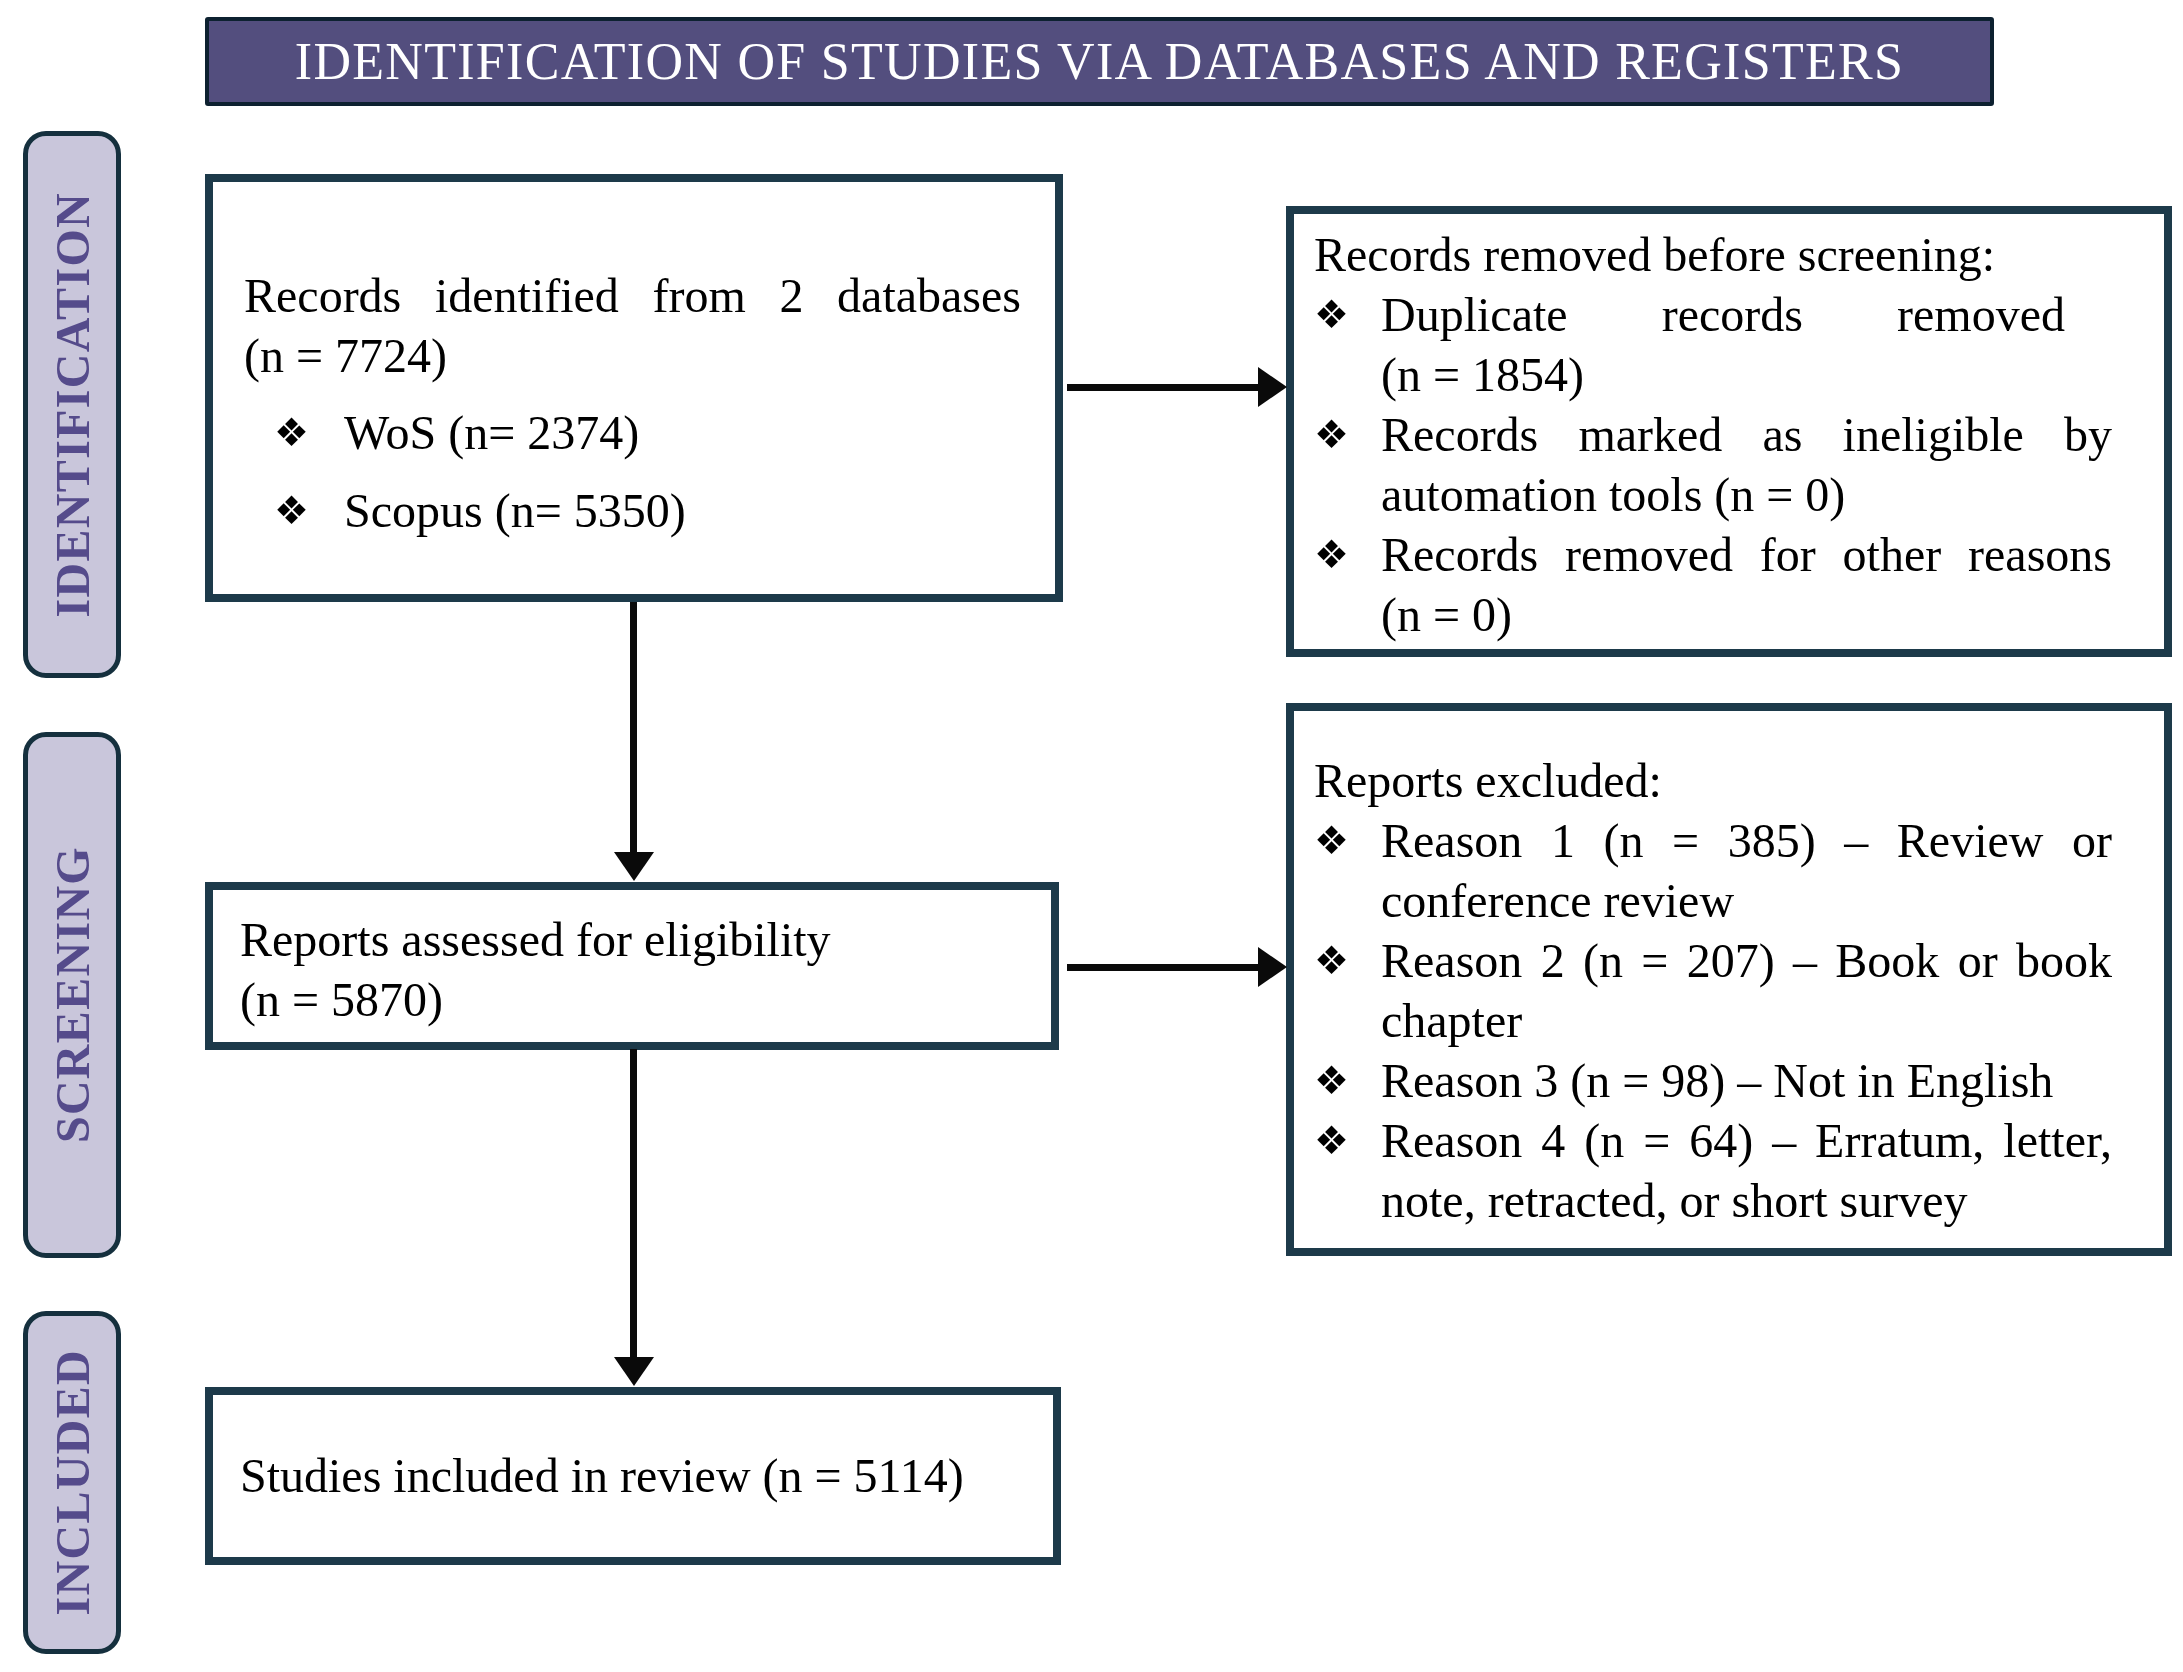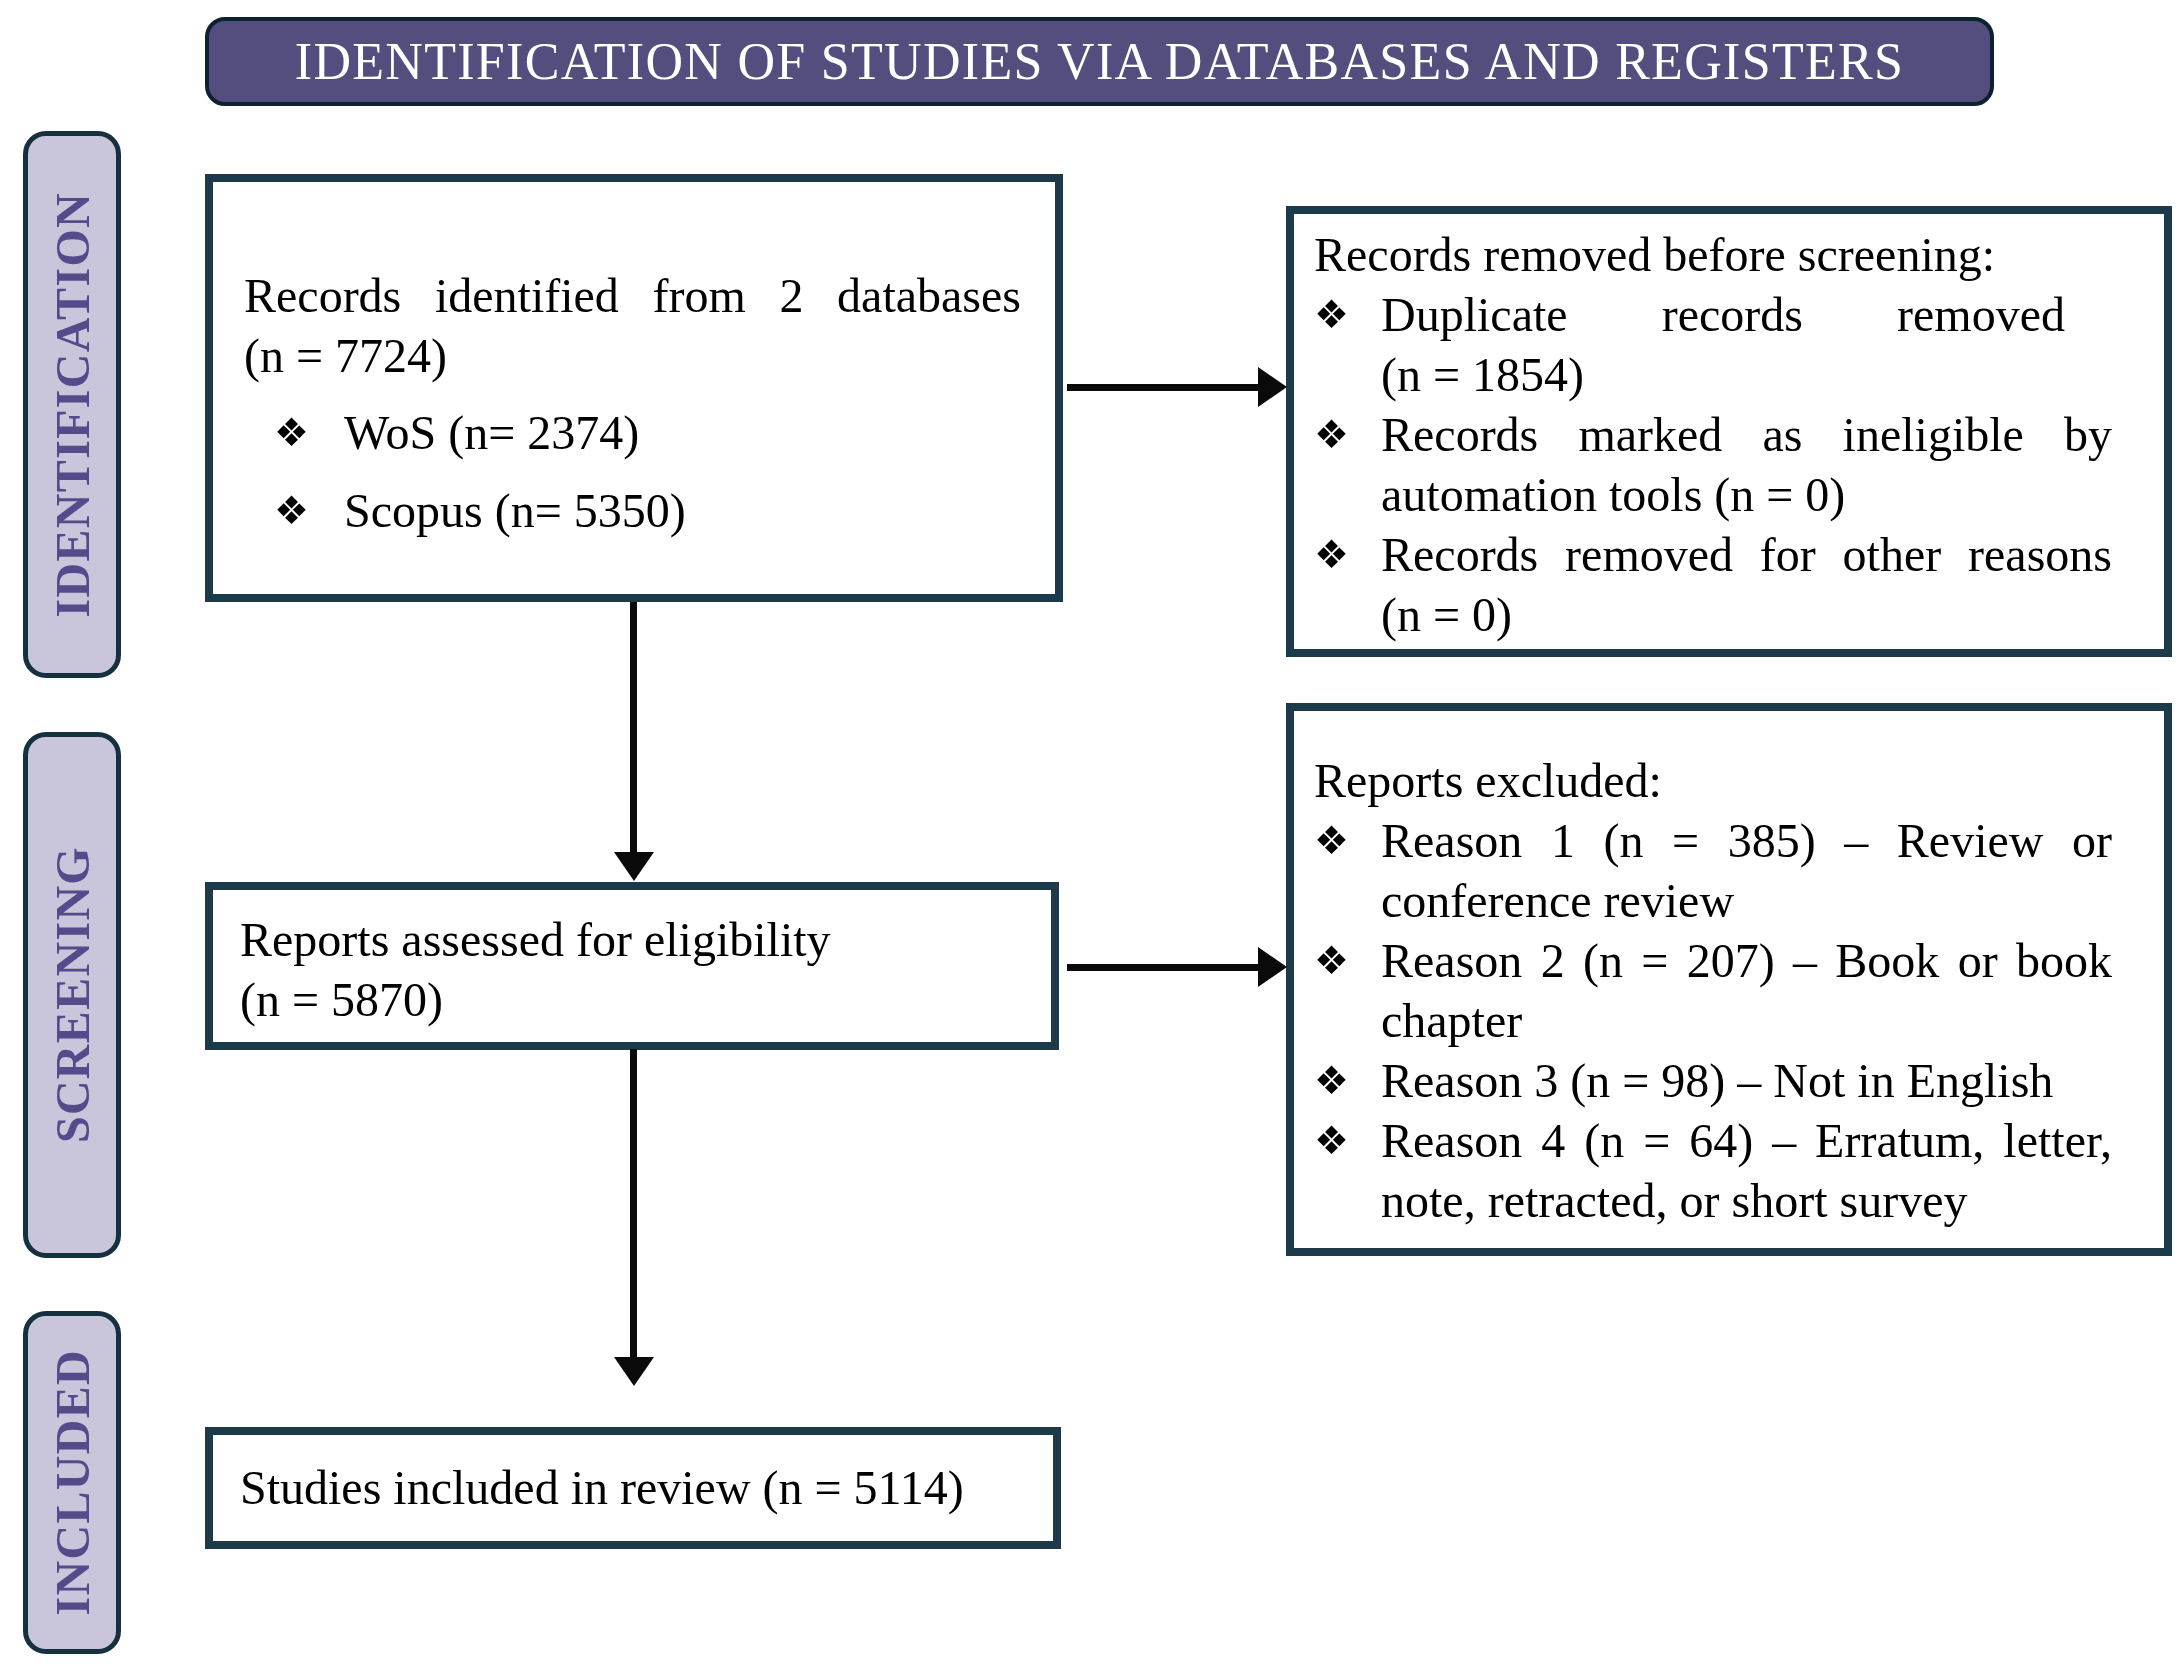--- a/index.html
+++ b/index.html
@@ -13,21 +13,21 @@
     overflow: hidden;
   }
 
   
   .banner {
     position: absolute;
     left: 205px; top: 17px;
     width: 1789px; height: 89px;
     background: #534e7e;
     border: 4.7px solid #0d2130;
-    border-radius: 20px;
+    border-radius: 3px;
     box-sizing: border-box;
     display: flex; align-items: center; justify-content: center;
     color: #ffffff;
     font-size: 52px;
     letter-spacing: 1.3px;
     white-space: nowrap;
   }
 
   
   .side-label {
@@ -59,21 +59,21 @@
     background: #ffffff;
     border: 8.7px solid #1d3a4a;
     box-sizing: border-box;
     font-size: 48px;
     line-height: 60px;
   }
   .box-identified { left: 205px;  top: 174px;  width: 858px; height: 428px; padding: 80px 30px 0 27px; }
   .box-removed    { left: 1286px; top: 170px;  width: 886px; height: 451px; padding: 10.7px 27px 0 20px; margin-top: 36px; }
   .box-assessed   { left: 205px;  top: 882px; width: 854px; height: 168px; padding: 20px 27px 0 27px; }
   .box-excluded   { left: 1286px; top: 703px; width: 886px; height: 553px; padding: 40px 27px 0 20px; }
-  .box-included   { left: 205px;  top: 1387px; width: 856px; height: 122px; display: flex; align-items: center; padding: 12px 27px; margin-top: 40px; }
+  .box-included   { left: 205px;  top: 1387px; width: 856px; height: 178px; display: flex; align-items: center; padding: 12px 27px; }
 
   .jpara { text-align: justify; margin: 4px; }
   .lpara { text-align: left; margin: 0; }
 
   
   .blist { margin: 0; }
   .bullet-item { display: flex; align-items: flex-start; }
   .bullet-glyph {
     font-family: "DejaVu Sans", sans-serif;
     font-size: 39px;

